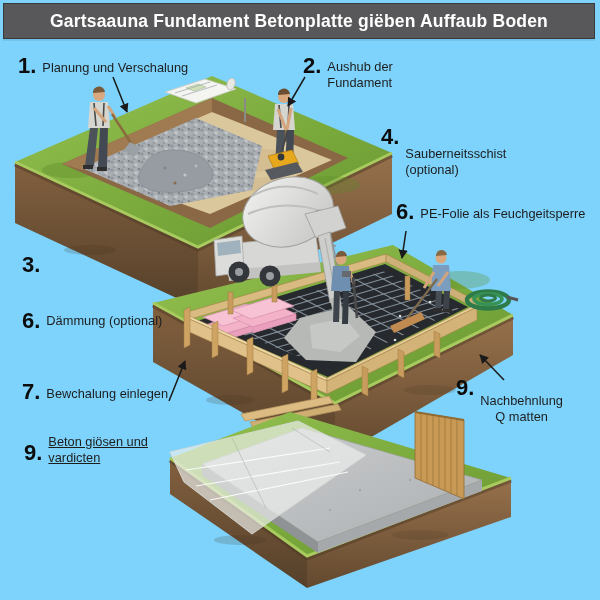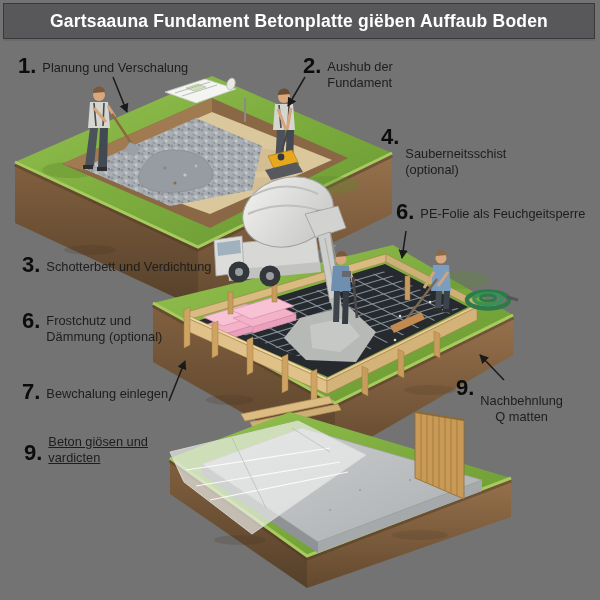--- a/index.html
+++ b/index.html
@@ -1,16 +1,16 @@
 <!DOCTYPE html>
 <html><head>
 <meta charset="utf-8">
 <style>
   html,body{margin:0;padding:0;background:#ffffff;}
-  .stage{position:relative;width:600px;height:600px;background:#737373;overflow:hidden;
+  .stage{position:relative;width:600px;height:600px;background:#7dd3fc;overflow:hidden;
          font-family:"Liberation Sans",sans-serif;}
   .titlebar{position:absolute;left:3px;top:3px;width:592px;height:36px;background:#58585a;
             border:1px solid #39393b;box-sizing:border-box;display:flex;align-items:center;
             justify-content:center;box-shadow:0 2px 0 rgba(0,0,0,0.08);}
   .titlebar span{color:#ffffff;font-weight:700;font-size:17.5px;letter-spacing:.2px;white-space:nowrap;}
   svg.scene{position:absolute;left:0;top:0;}
   .label{position:absolute;display:flex;gap:6px;color:#151515;}
   .label .num{font-weight:700;font-size:22px;line-height:1;color:#0c0c0c;}
   .label .txt{font-size:12.8px;line-height:1.25;color:#1d1d1d;}
   .label .txt span{display:block;white-space:nowrap;}
@@ -331,30 +331,25 @@
   <div class="label" style="left:396px;top:201px;">
     <span class="num">6.</span>
     <span class="txt" style="margin-top:5px;text-align:center;">
       <span>PE-Folie als Feuchgeitsperre</span>
       <span></span>
     </span>
   </div>
 
   <div class="label" style="left:22px;top:254px;">
     <span class="num">3.</span>
-    <span class="txt" style="margin-top:5px;">
-      <span>Schotterbett und Verdichtung</span>
-      <span></span>
-    </span>
   </div>
 
   <div class="label" style="left:22px;top:310px;">
     <span class="num">6.</span>
     <span class="txt" style="margin-top:3px;">
-      <span>Frostchutz und</span>
       <span>Dämmung (optional)</span>
     </span>
   </div>
 
   <div class="label" style="left:22px;top:381px;">
     <span class="num">7.</span>
     <span class="txt" style="margin-top:5px;">
       <span>Bewchalung einlegen</span>
       <span></span>
     </span>

